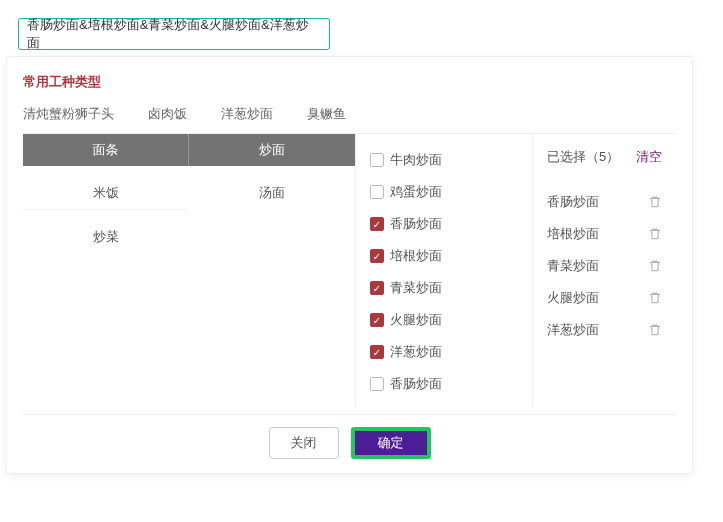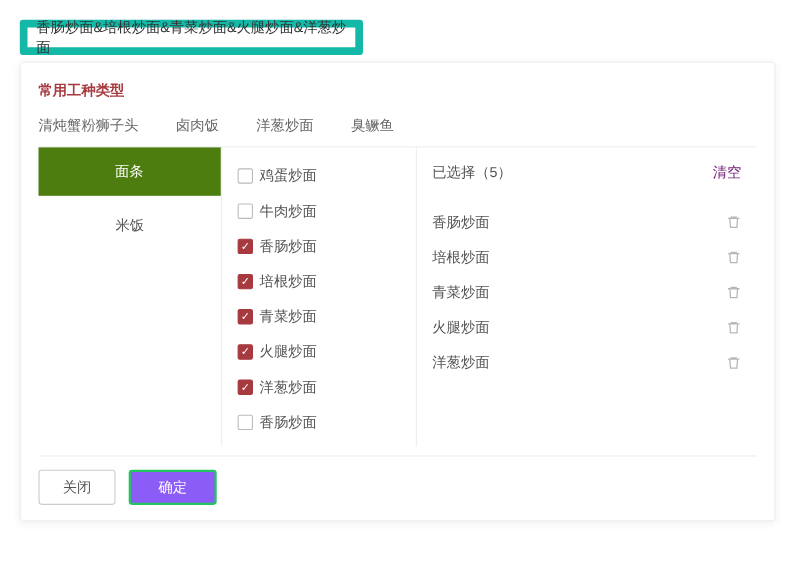--- a/index.html
+++ b/index.html
@@ -12,31 +12,31 @@
     width: 723px;
     height: 522px;
     overflow: hidden;
     position: relative;
   }
   .top-input {
     position: absolute;
     left: 18px; top: 18px;
     width: 312px;
     height: 32px;
-    border: 7px solid #14b8a6;
+    border: 1px solid #14b8a6;
     border-radius: 3px;
     padding: 0 8px;
     font-size: 13px;
     display: flex;
     align-items: center;
     color: #333;
   }
   .panel {
     position: absolute;
-    left: 18px; top: 56px;
+    left: 6px; top: 56px;
     width: 687px;
     background: #fff;
     border: 1px solid #eee;
     border-radius: 4px;
     box-shadow: 0 2px 8px rgba(0,0,0,0.06);
     padding: 16px 16px 14px 16px;
   }
   .tabs-row1 {
     display: flex;
     gap: 16px;
@@ -75,23 +75,23 @@
     border-right: 1px solid #eee;
     padding: 10px 14px 6px 14px;
     max-height: 280px;
     overflow-y: auto;
   }
   .col.col-d {
     flex: 1;
     padding: 10px 14px 6px 14px;
   }
   .head-cell {
-    background: #4d7c0f;
+    background: #737373;
     color: #fff;
-    height: 44px;
+    height: 32px;
     display: flex;
     align-items: center;
     justify-content: center;
     font-size: 13px;
   }
   .col-a .head-cell { border-right: 1px solid rgba(255,255,255,0.25); }
   .cell {
     height: 34px;
     display: flex;
     align-items: center;
@@ -148,21 +148,21 @@
     height: 32px;
     color: #555;
   }
   .trash {
     width:14px; height:14px;
     cursor:pointer;
     opacity:0.6;
   }
   .footer {
     display: flex;
-    justify-content: flex-start;
+    justify-content: center;
     gap: 12px;
     padding-top: 12px;
     border-top: 1px solid #eee;
     margin-top: 8px;
   }
   .btn {
     min-width: 70px;
     height: 32px;
     border-radius: 3px;
     display: inline-flex;
@@ -170,23 +170,23 @@
     justify-content: center;
     font-size: 13px;
     cursor: pointer;
   }
   .btn.close-btn {
     border: 1px solid #ccc;
     color: #555;
     background: #fff;
   }
   .btn.ok-btn {
-    background: #8b5cf6;
+    background: #4c1d95;
     color: #fff;
-    border: 2px solid #22c55e;
+    border: 4px solid #22c55e;
     min-width: 80px;
   }
 </style>
 </head>
 <body>
 
 <div class="top-input">
   <span>香肠炒面&amp;培根炒面&amp;青菜炒面&amp;火腿炒面&amp;洋葱炒面</span>
 </div>
 
@@ -201,31 +201,36 @@
     <div class="subtab">卤肉饭</div>
     <div class="subtab">洋葱炒面</div>
     <div class="subtab">臭鳜鱼</div>
   </div>
 
   <div class="content">
 
     <div class="col col-a">
       <div class="head-cell">面条</div>
       <div class="cell">米饭</div>
+      <div class="cell">炒菜</div>
     </div>
 
+    <div class="col col-b">
+      <div class="head-cell">炒面</div>
+      <div class="cell">汤面</div>
+    </div>
 
     <div class="col col-c" id="options-list">
+        <div class="chk-row">
+          <span class="chk"></span>
+          <span>牛肉炒面</span>
+        </div>
         <div class="chk-row">
           <span class="chk"></span>
           <span>鸡蛋炒面</span>
-        </div>
-        <div class="chk-row">
-          <span class="chk"></span>
-          <span>牛肉炒面</span>
         </div>
         <div class="chk-row">
           <span class="chk on">✓</span>
           <span>香肠炒面</span>
         </div>
         <div class="chk-row">
           <span class="chk on">✓</span>
           <span>培根炒面</span>
         </div>
         <div class="chk-row">

